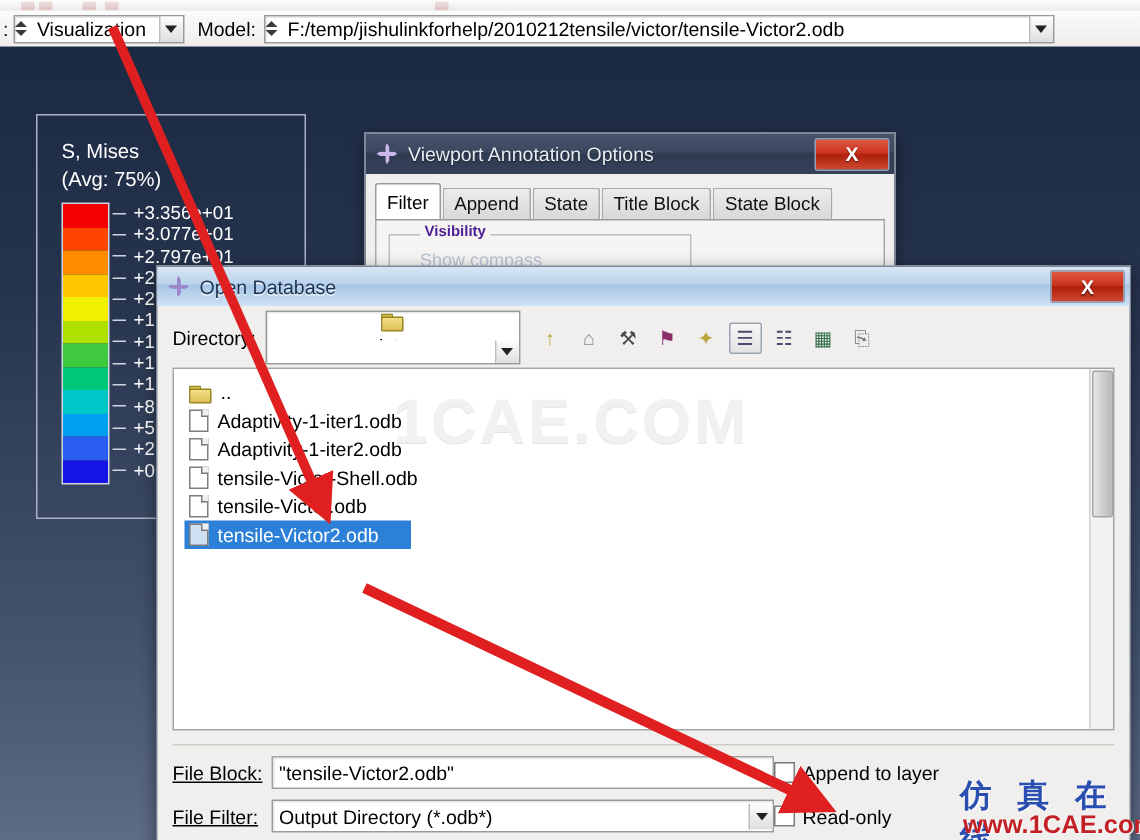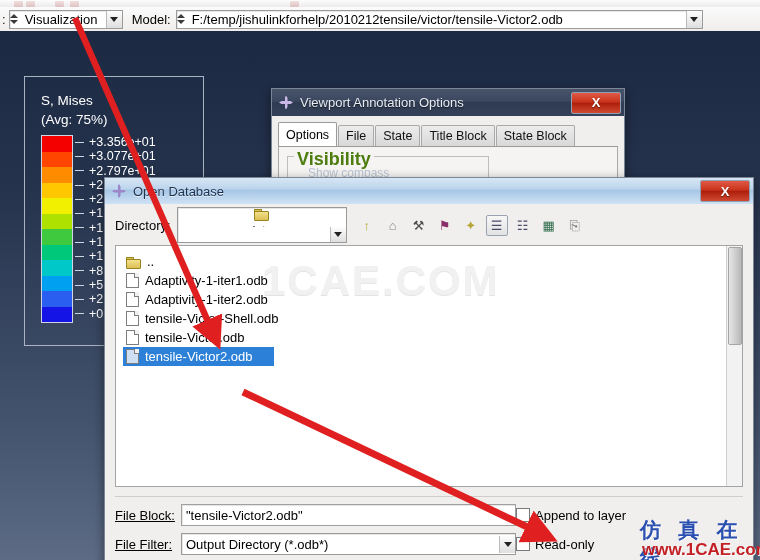--- a/index.html
+++ b/index.html
@@ -75,32 +75,32 @@
   .abq-ico::before,.abq-ico::after{content:"";position:absolute;background:#c9b8e8;}
   .abq-ico::before{left:1px;top:6.5px;width:14px;height:3px;
     clip-path:polygon(0 50%,18% 0,82% 0,100% 50%,82% 100%,18% 100%);}
   .abq-ico::after{left:6.5px;top:1px;width:3px;height:14px;
     clip-path:polygon(50% 0,100% 18%,100% 82%,50% 100%,0 82%,0 18%);}
   .xbtn{margin-left:auto;width:48px;height:20px;border:1px solid #8fa0b4;
     border-radius:2px;display:flex;align-items:center;justify-content:center;
     background:linear-gradient(180deg,#e05a44 0%,#c9331c 45%,#ad1f0c 52%,#d04a32 100%);
     color:#fff;font-size:13px;font-weight:bold;text-shadow:0 1px 1px rgba(0,0,0,.5);}
   
-  #vao{left:243px;top:88px;width:354px;height:105px;margin-left:28px;}
+  #vao{left:243px;top:88px;width:354px;height:105px;}
   .tabstrip{display:flex;align-items:flex-end;height:23px;margin:7px 0 0 6px;}
   .tab{height:20px;padding:0 7px;display:flex;align-items:center;font-size:12.5px;
     color:#111;border:1px solid #a9a9a9;border-bottom:none;margin-right:1px;
     background:linear-gradient(#ececec,#d8d8d8);border-radius:2px 2px 0 0;}
   .tab.on{height:23px;background:#fff;border-color:#9a9a9a;color:#000;}
   .tabpage{margin:0 6px;border:1px solid #a9a9a9;border-top:1px solid #9a9a9a;
     background:#f5f4f2;height:48px;position:relative;}
   .grp{position:absolute;left:8px;top:9px;width:200px;height:34px;
     border:1px solid #bdbdbd;}
-  .grp>.cap{position:absolute;left:6px;top:-8px;background:#f5f4f2;padding:0 3px;
-    font-size:18px;font-weight:bold;color:#4d7c0f;}
+  .grp>.cap{position:absolute;left:20px;top:-8px;background:#f5f4f2;padding:0 3px;
+    font-size:10px;font-weight:bold;color:#4c1d95;}
   .ghost{position:absolute;font-size:12px;color:#b9c3d2;left:20px;}
   
   #odb{left:104px;top:177px;width:650px;height:390px;}
   #odb .win-tb{
     background:linear-gradient(180deg,#d7e6f5 0%,#bcd4ec 42%,#a6c6e6 47%,#cfe2f4 100%);
     height:26px;}
   #odb .win-tb .tt{color:#1d3350;text-shadow:0 1px 0 rgba(255,255,255,.6);}
   #odb .abq-ico::before,#odb .abq-ico::after{background:#9a86c9;}
   .odb-body{padding:9px 10px 0 10px;}
   .dirrow{display:flex;align-items:center;height:24px;}
@@ -230,22 +230,22 @@
     </div>
   </div>
 
   <div class="win" id="vao">
     <div class="win-tb">
       <span class="abq-ico"></span>
       <span class="tt">Viewport Annotation Options</span>
       <span class="xbtn">X</span>
     </div>
     <div class="tabstrip" id="vao-tabs">
-        <div class="tab on">Options</div>
-        <div class="tab">File</div>
+        <div class="tab on">Filter</div>
+        <div class="tab">Append</div>
         <div class="tab">State</div>
         <div class="tab">Title Block</div>
         <div class="tab">State Block</div>
       </div>
     <div class="tabpage">
       <div class="grp">
         <span class="cap">Visibility</span>
         <span class="ghost" style="top:9px;">Show compass</span>
         <span class="ghost" style="top:26px;">Show triad</span>
       </div>

